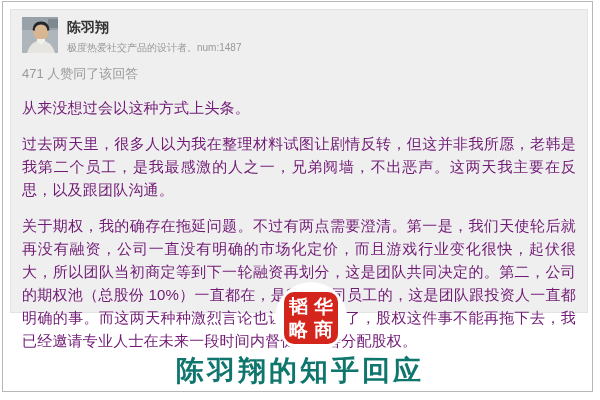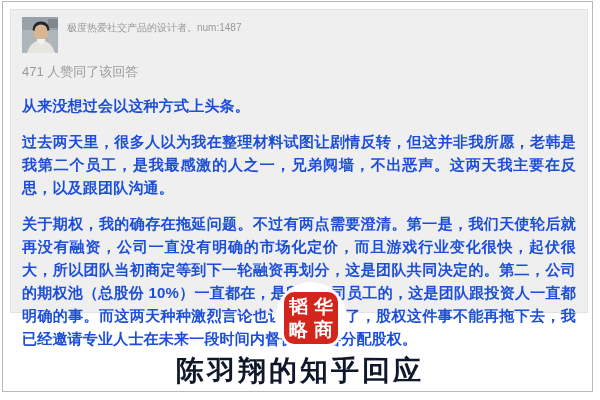--- a/index.html
+++ b/index.html
@@ -60,22 +60,22 @@
   .votes {
     font-size: 13px;
     color: #9a9a9a;
     margin-top: 10px;
   }
   .body-text p {
     margin: 0;
     margin-top: 13px;
     font-size: 15px;
     line-height: 23px;
-    font-weight: 700;
-    color: #1d4ed8;
+    font-weight: 400;
+    color: #701a75;
     letter-spacing: 0.2px;
     text-align: justify;
   }
   .seal-circle {
     position: absolute;
     left: 275px; top: 282px;
     width: 72px; height: 72px;
     background: #ffffff;
     border-radius: 50%;
     display: flex;
@@ -102,21 +102,21 @@
   }
   .caption {
     position: absolute;
     left: 0; right: 0;
     top: 352px;
     text-align: center;
     font-family: "Liberation Serif", "DejaVu Serif", serif;
     font-weight: 700;
     font-size: 28px;
     letter-spacing: 3px;
-    color: #0f172a;
+    color: #0f766e;
   }
 </style>
 </head>
 <body>
 
 <div class="page">
 
   <div class="frame"></div>
 
   <div class="card">
@@ -127,20 +127,21 @@
           <rect width="36" height="36" fill="#aeb6bb"></rect>
           <rect x="0" y="0" width="36" height="13" fill="#98a2a8"></rect>
           <rect x="26" y="2" width="10" height="9" fill="#7d888f"></rect>
           <ellipse cx="19" cy="15" rx="7.5" ry="8.5" fill="#d9b692"></ellipse>
           <path d="M10.5 13 Q11 4.5 19 4.5 Q27 4.5 27.5 13 L25.5 14 Q25 7.5 19 7.5 Q13 7.5 12.5 14 Z" fill="#26262a"></path>
           <path d="M5 36 Q9 23.5 19 23.5 Q29 23.5 33 36 Z" fill="#e7e5df"></path>
           <path d="M15 24 L19 28 L23 24 L23 22 L15 22 Z" fill="#f2f1ec"></path>
         </svg>
       </div>
       <div>
+        <div class="author-name">陈羽翔</div>
         <div class="author-bio">极度热爱社交产品的设计者。num:1487</div>
       </div>
     </div>
 
     <div class="votes">471 人赞同了该回答</div>
 
     <div class="body-text">
       <p>从来没想过会以这种方式上头条。</p>
       <p>过去两天里，很多人以为我在整理材料试图让剧情反转，但这并非我所愿，老韩是我第二个员工，是我最感激的人之一，兄弟阋墙，不出恶声。这两天我主要在反思，以及跟团队沟通。</p>
       <p>关于期权，我的确存在拖延问题。不过有两点需要澄清。第一是，我们天使轮后就再没有融资，公司一直没有明确的市场化定价，而且游戏行业变化很快，起伏很大，所以团队当初商定等到下一轮融资再划分，这是团队共同决定的。第二，公司的期权池（总股份 10%）一直都在，是留给公司员工的，这是团队跟投资人一直都明确的事。而这两天种种激烈言论也让我想清楚了，股权这件事不能再拖下去，我已经邀请专业人士在未来一段时间内督促我妥善分配股权。</p>

